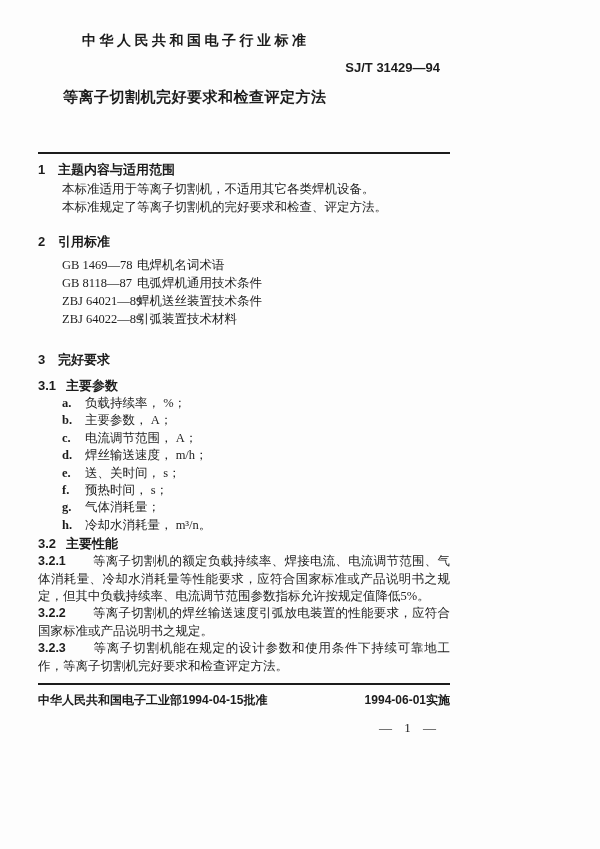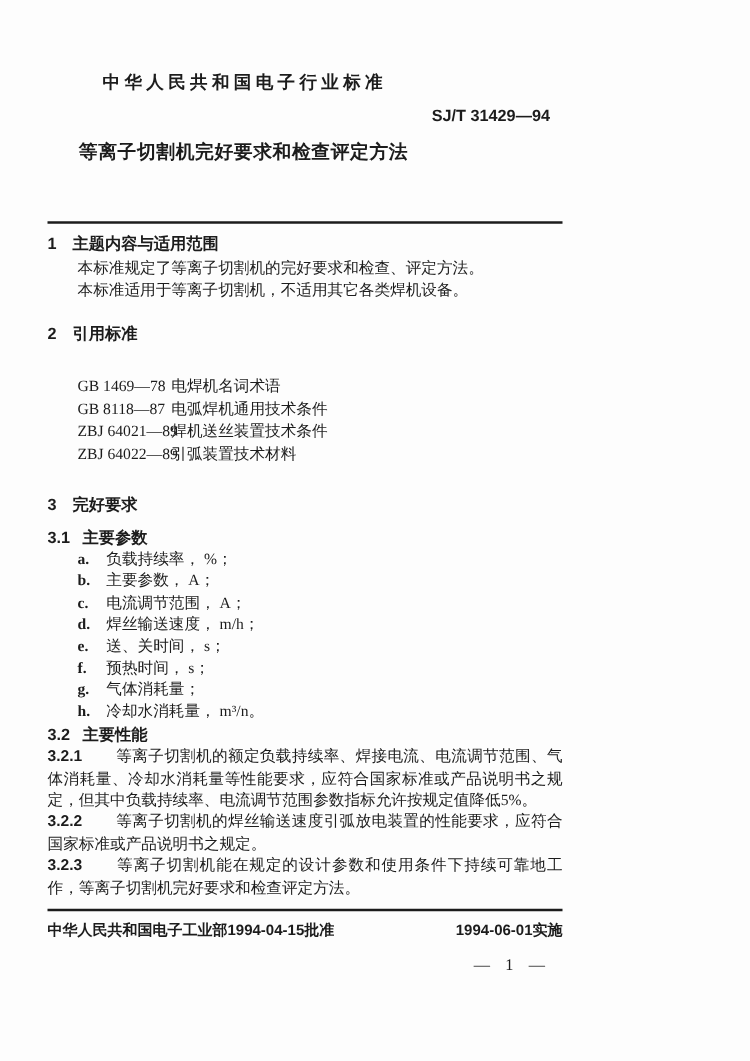--- a/index.html
+++ b/index.html
@@ -18,21 +18,21 @@
     box-sizing: border-box;
   }
   .content {
     position: relative;
     width: 412px;
     margin-left: 38px;
   }
   
   .org-line {
     margin: 0;
-    padding-top: 57px;
+    padding-top: 32px;
     padding-left: 44px;
     font-family: "Liberation Sans", sans-serif;
     font-weight: 700;
     font-size: 14px;
     line-height: 16px;
     letter-spacing: 3.5px;
     white-space: nowrap;
   }
   .std-num {
     margin-top: 13px;
@@ -77,21 +77,21 @@
   
   .body-p {
     margin: 0;
     padding-left: 24px;
     font-size: 12.5px;
     line-height: 17.5px;
     white-space: pre;
   }
   .p-group { margin-top: 3px; }
   
-  .ref-list { margin-top: 25px; }
+  .ref-list { margin-top: 6px; }
   .ref-row {
     display: flex;
     padding-left: 24px;
     font-size: 12.5px;
     line-height: 18px;
     white-space: nowrap;
   }
   .ref-code { width: 75px; flex: none; }
   .ref-title { }
   
@@ -149,22 +149,22 @@
 
     <div class="org-line">中华人民共和国电子行业标准</div>
     <div class="std-num">SJ/T 31429—94</div>
     <div class="doc-title">等离子切割机完好要求和检查评定方法</div>
     <hr class="top-rule">
 
     <div class="sec-heading h-s1">
       <span class="sec-num">1</span><span>主题内容与适用范围</span>
     </div>
     <div class="p-group">
+      <p class="body-p">本标准适用于等离子切割机，不适用其它各类焊机设备。</p>
       <p class="body-p">本标准规定了等离子切割机的完好要求和检查、评定方法。</p>
-      <p class="body-p">本标准适用于等离子切割机，不适用其它各类焊机设备。</p>
     </div>
 
     <div class="sec-heading h-s2">
       <span class="sec-num">2</span><span>引用标准</span>
     </div>
     <div class="ref-list">
       <div class="ref-row">
         <span class="ref-code">GB 1469—78</span>
         <span class="ref-title">电焊机名词术语</span>
       </div>

